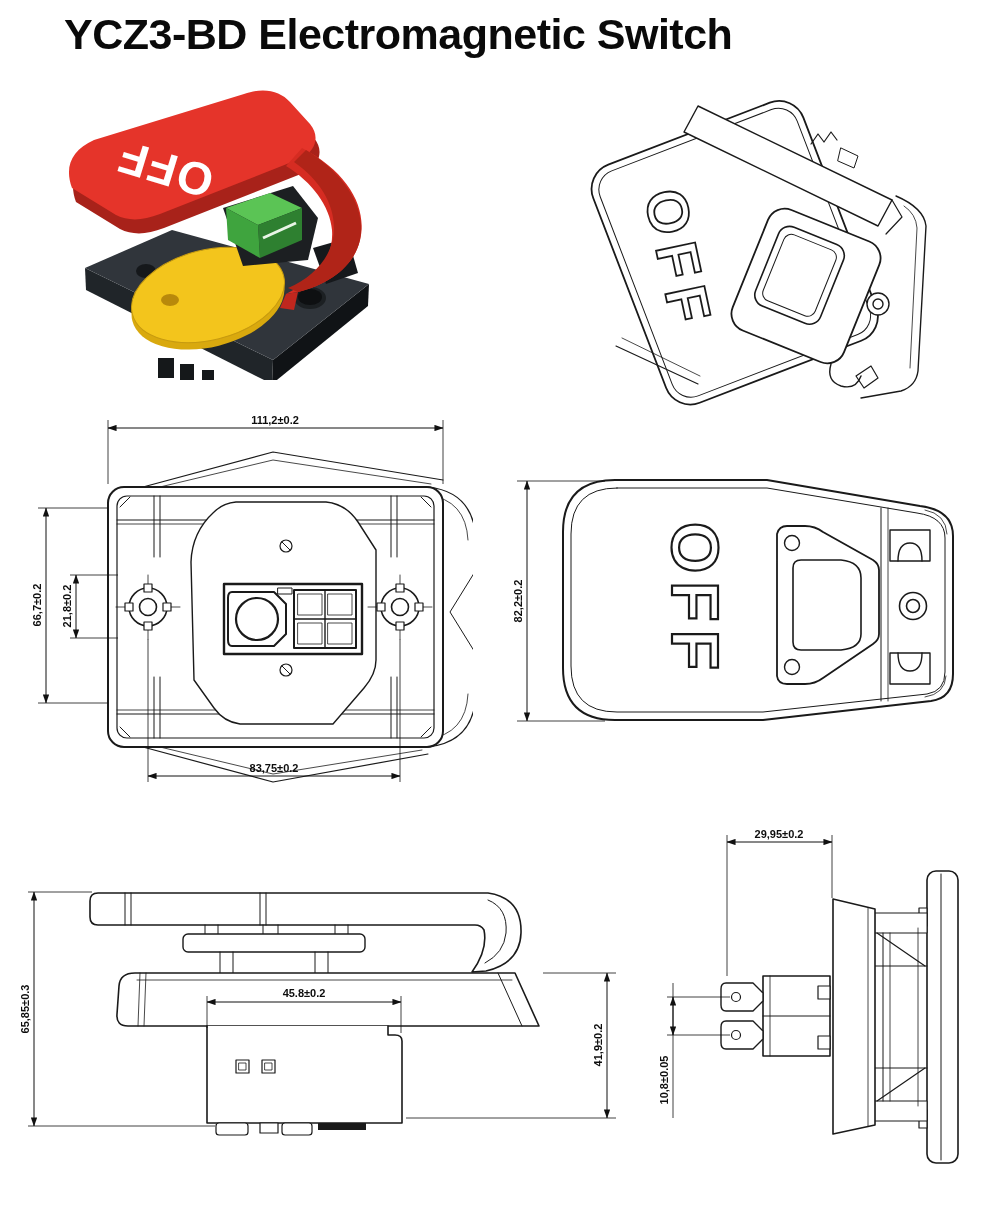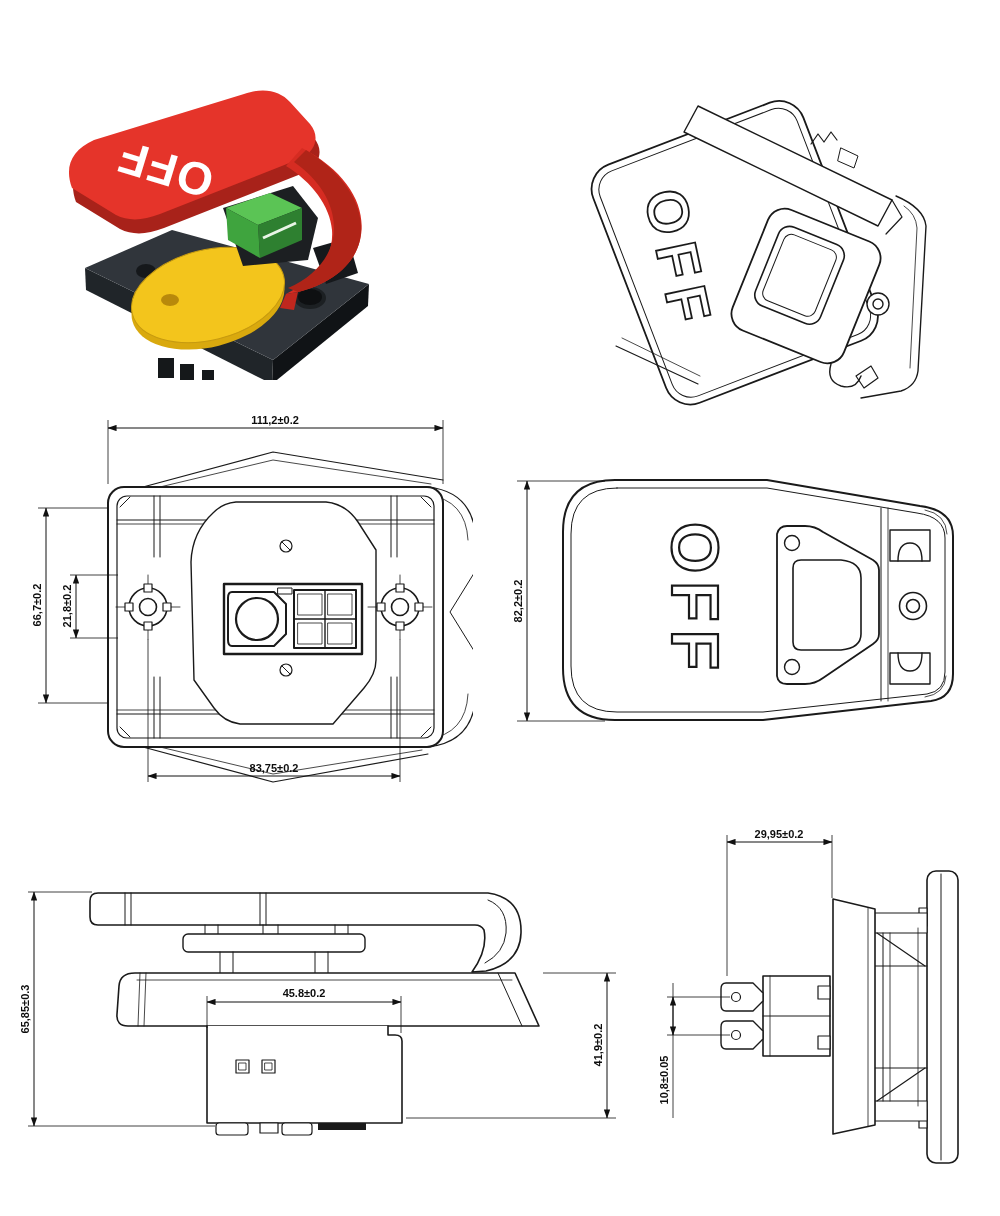--- a/index.html
+++ b/index.html
@@ -23,20 +23,21 @@
 <div class="canvas">
 
   <svg width="0" height="0" style="position:absolute" aria-hidden="true">
     <defs>
       <marker id="arr" viewBox="0 0 10 7" refX="9.5" refY="3.5" markerWidth="9" markerHeight="6.3" orient="auto-start-reverse">
           <path d="M0,0 L10,3.5 L0,7 Z" fill="#111"></path>
         </marker>
     </defs>
   </svg>
 
+  <div class="abs page-title" style="left:64px;top:10px;">YCZ3-BD Electromagnetic Switch</div>
 
   <svg class="abs" style="left:58px;top:88px;" width="345" height="292" viewBox="0 0 345 292">
     <g>
       <rect x="100" y="270" width="16" height="20" fill="#15181a"></rect>
       <rect x="122" y="276" width="14" height="16" fill="#15181a"></rect>
       <rect x="144" y="282" width="12" height="12" fill="#15181a"></rect>
       <polygon points="27,180 215,272 214,296 28,202" fill="#202529"></polygon>
       <polygon points="215,272 311,196 310,218 214,296" fill="#101316"></polygon>
       <polygon points="27,180 114,142 311,196 215,272" fill="#30353b"></polygon>
       <ellipse cx="252" cy="210" rx="16" ry="11" fill="#1c2023"></ellipse>

